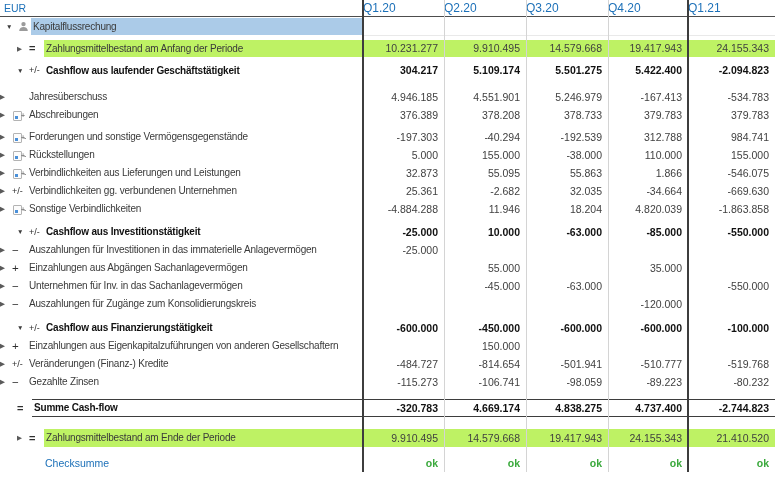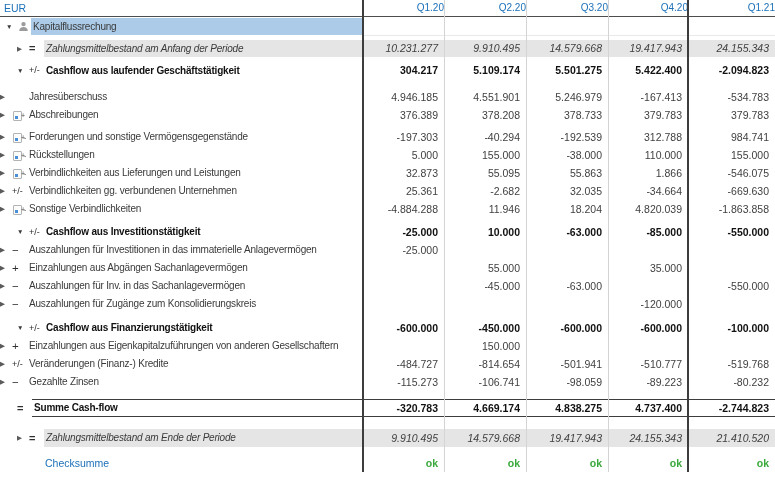--- a/index.html
+++ b/index.html
@@ -2,29 +2,29 @@
 <html><head>
 <meta charset="utf-8">
 <style>
   html,body{margin:0;padding:0;background:#fff;}
   #app{position:relative;width:775px;height:477px;background:#fff;overflow:hidden;
        font-family:"Liberation Sans",sans-serif;color:#3f3f3f;}
   
   .hdr{display:grid;grid-template-columns:363px 81px 82px 82px 80px 87px;height:16px;
        line-height:16px;border-bottom:1px solid #4d4d4d;}
   .hdr .eur{color:#1c70b8;font-size:10.5px;padding-left:4px;}
-  .hdr .q{color:#1c70b8;font-size:10px;text-align:right;}
+  .hdr .q{color:#1c70b8;font-size:12px;text-align:left;}
   
   .r{display:grid;grid-template-columns:363px 81px 82px 82px 80px 87px;height:18px;line-height:18px;}
   .h17{height:17px;line-height:17px;}
   .lab{display:flex;align-items:center;overflow:hidden;white-space:nowrap;}
   .lt{flex:1;padding-left:2px;font-size:10px;letter-spacing:-0.2px;color:#3a3a3a;}
   .v{text-align:right;padding-right:6px;font-size:10.5px;color:#3f3f3f;overflow:hidden;}
   .bold .lt,.bold .v{font-weight:700;color:#111;}
-  .gray .lt,.gray .v{background:#e5e5e5;font-style:italic;}
+  .gray .lt,.gray .v{background:#bef264;}
   .blue .lt{background:#abcbe8;}
   
   .lvl0{padding-left:6px;}
   .lvl1{padding-left:17px;}
   .lvl2{align-items:center;}
   .chk{padding-left:45px;}
   
   .tri{flex:0 0 12px;font-size:6.5px;color:#3c3c3c;text-align:left;}
   .tri.rt{color:#5a5a5a;}
   
@@ -254,21 +254,21 @@
     <div class="v">55.000</div>
     <div class="v"></div>
     <div class="v">35.000</div>
     <div class="v"></div>
   </div>
 
   <div class="r">
     <div class="lab lvl2">
       <span class="tri rt">▶</span>
       <span class="sg op">−</span>
-      <span class="lt">Auszahlungen für Inv. in das Sachanlagevermögen</span>
+      <span class="lt">Unternehmen für Inv. in das Sachanlagevermögen</span>
     </div>
     <div class="v"></div>
     <div class="v">-45.000</div>
     <div class="v">-63.000</div>
     <div class="v"></div>
     <div class="v">-550.000</div>
   </div>
 
   <div class="r">
     <div class="lab lvl2">

